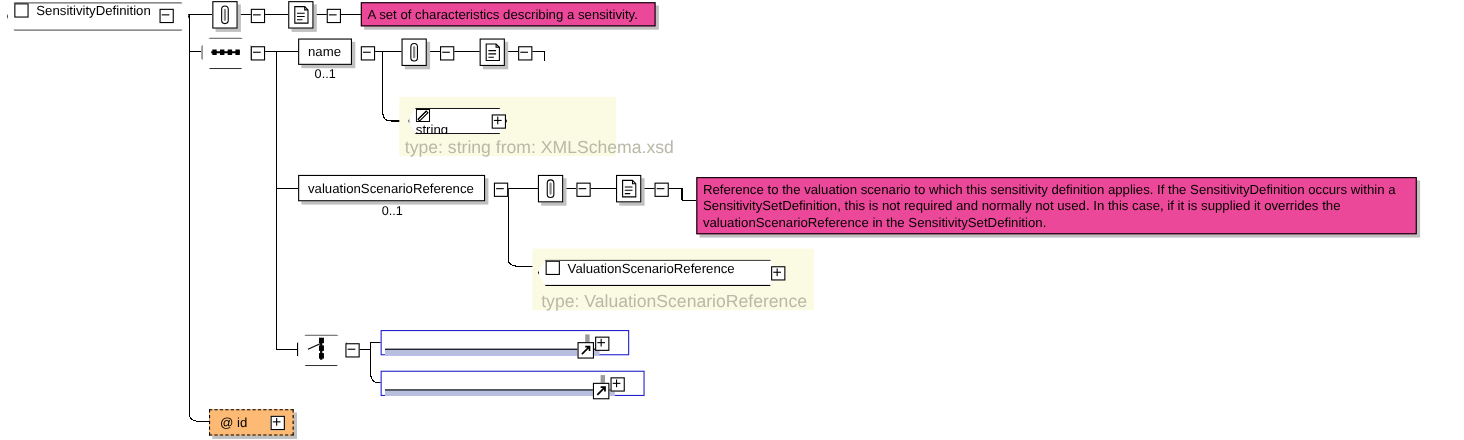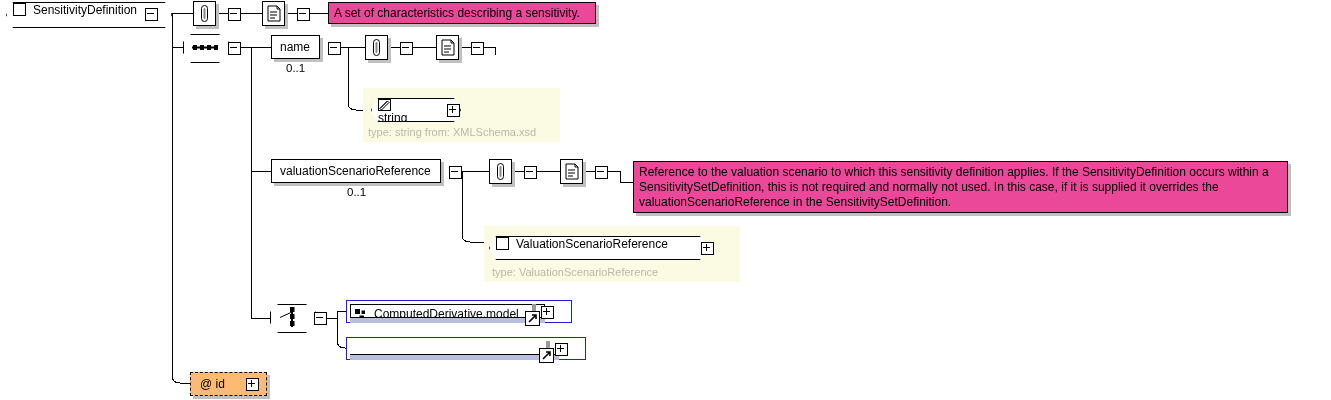--- a/index.html
+++ b/index.html
@@ -60,21 +60,21 @@
   .doc{
     position:absolute;border:1px solid #000;background:#ec4899;
     padding:3px 5px 4px 5px;font-size:12px;line-height:15px;box-sizing:border-box;
   }
 
   
   .card{position:absolute;font-size:11.5px;color:#000;}
 
   
   .typepanel{position:absolute;background:#fbfbe3;}
-  .typelabel{position:absolute;font-size:11px;color:#b9b9a8;white-space:nowrap;}
+  .typelabel{position:absolute;font-size:16px;color:#b9b9a8;white-space:nowrap;}
 
   
   .mg{position:absolute;border:1px solid #2222cc;background:#fff;box-sizing:border-box;}
   .mg-inner{position:absolute;left:3px;top:3px;border:1px solid #000;border-bottom:none;background:#fff;
             height:19px;box-sizing:border-box;display:flex;align-items:center;padding:0 4px;white-space:nowrap;}
   .mg-bar{position:absolute;left:3px;height:6px;background:#b8bede;border-top:1px solid #000;box-sizing:border-box;}
   .mg-label{font-size:12px;margin-left:6px;}
   .mg-gicon{width:13px;height:11px;flex:none;}
   .mg-arrow{position:absolute;width:13px;height:13px;border:1px solid #000;background:#fff;
             display:flex;align-items:center;justify-content:center;}
@@ -289,28 +289,20 @@
       <line x1="22" y1="4" x2="22" y2="23" stroke="#000" stroke-width="2"></line>
       <line x1="10" y1="13.5" x2="22" y2="8" stroke="#000" stroke-width="1"></line>
       <rect x="20" y="3" width="4.5" height="5" fill="#000"></rect>
       <rect x="20" y="10" width="4.5" height="5" fill="#000"></rect>
       <rect x="20" y="17" width="4.5" height="5" fill="#000"></rect>
     </svg>
   </div>
   <div class="exp" style="left:314px;top:312px;"></div>
 
   <div class="mg" style="left:346px;top:300px;width:226px;height:23px;">
-    <div class="mg-inner" style="width:195px;">
-      <svg class="mg-gicon" viewBox="0 0 13 11">
-        <rect x="0" y="0" width="5" height="5" fill="#000"></rect>
-        <rect x="6.5" y="1.5" width="3.5" height="3.5" fill="#000"></rect>
-        <rect x="4.5" y="6.5" width="4.5" height="4.5" fill="#000"></rect>
-      </svg>
-      <span class="mg-label">ComputedDerivative.model</span>
-    </div>
     <div class="mg-tab" style="left:185px;top:3px;height:14px;"></div>
     <div class="mg-bar" style="top:16px;width:195px;"></div>
   </div>
   <div class="mg-arrow" style="left:525px;top:311px;">
     <svg width="9" height="9" viewBox="0 0 9 9">
       <path d="M1 8 L8 1 M4 1 H8 V5" stroke="#000" stroke-width="1.6" fill="none"></path>
     </svg>
   </div>
   <div class="exp plus" style="left:541px;top:306px;"></div>
 

